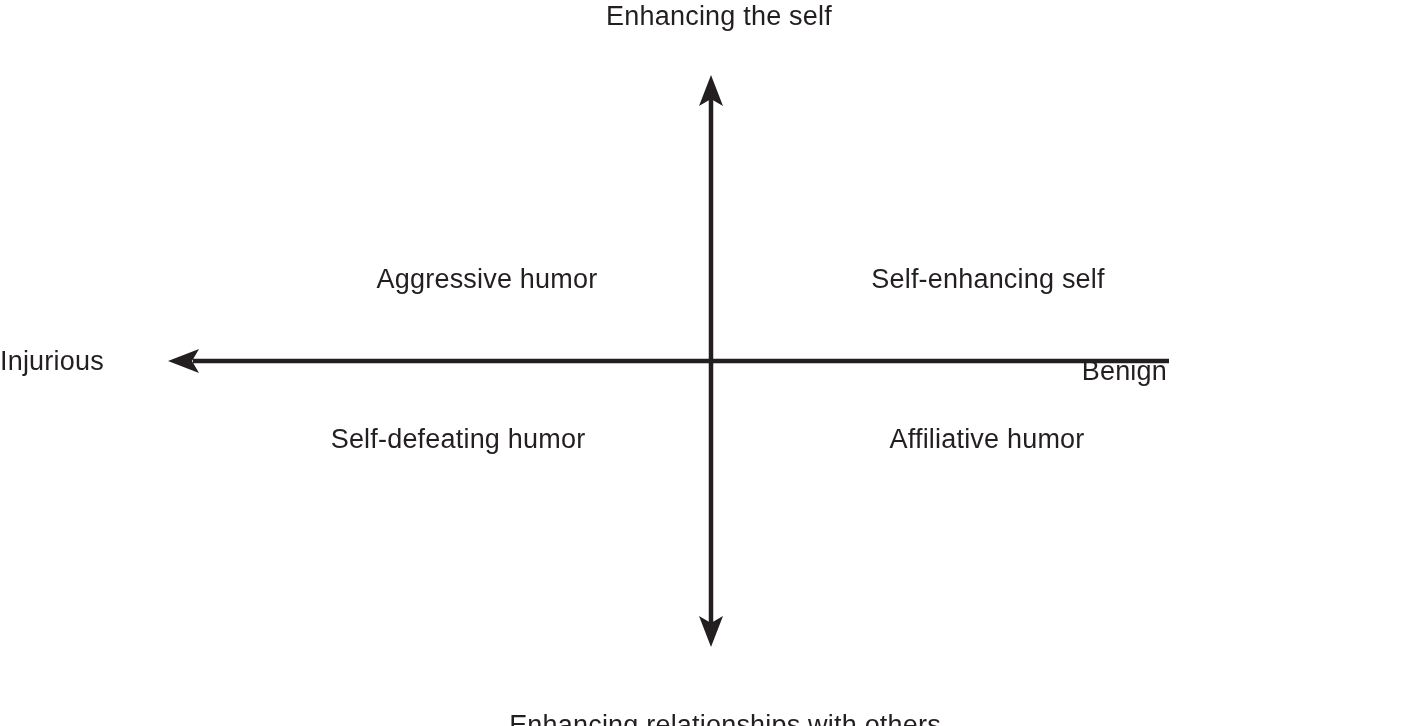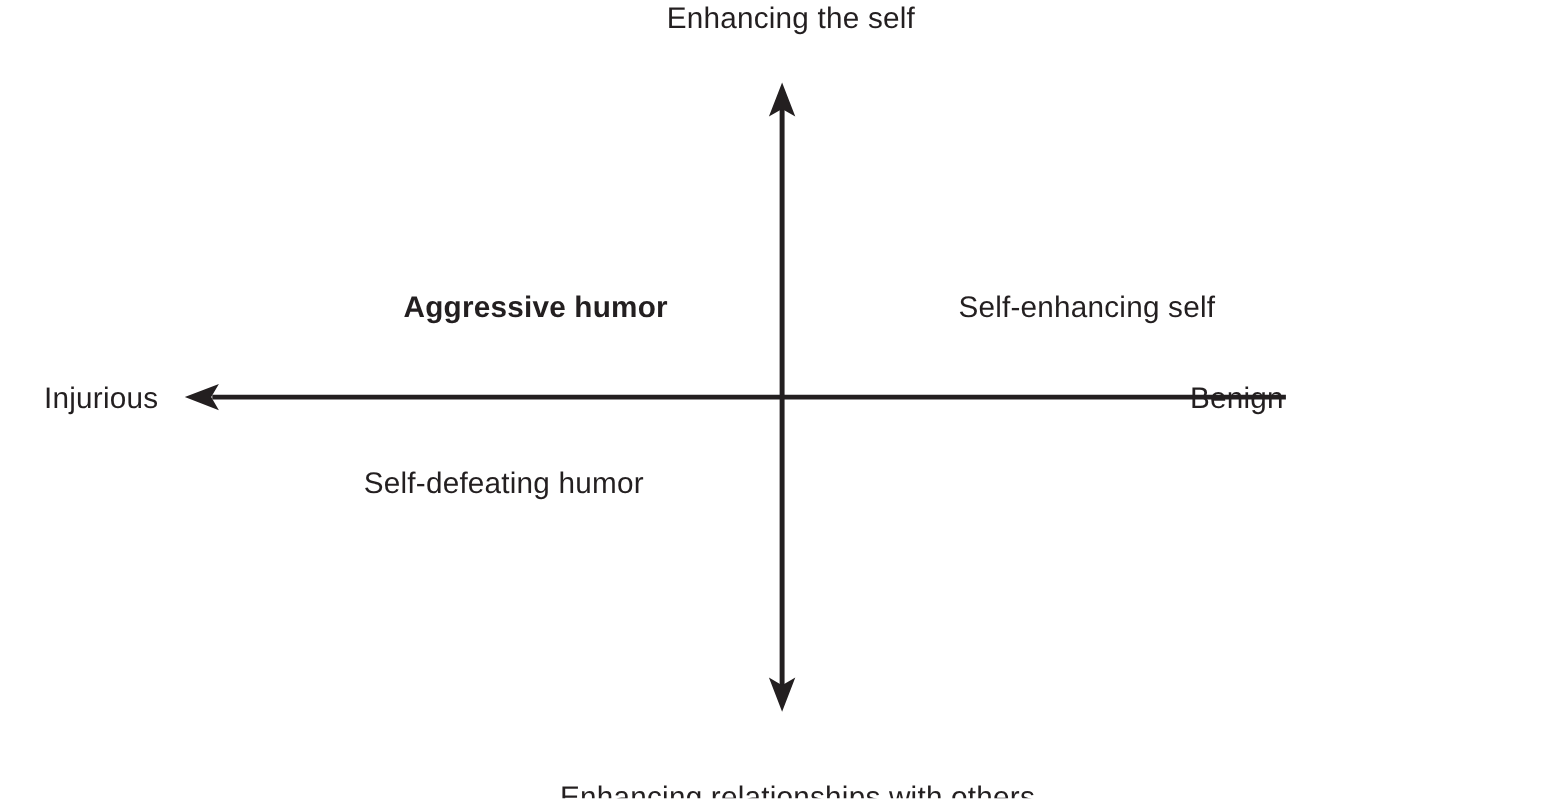--- a/index.html
+++ b/index.html
@@ -46,31 +46,30 @@
   .axis-label-bottom {
     left: 725px;
     top: 682px;
     transform: translateX(-50%);
     margin-top: 28px;
   }
   .axis-label-left {
     left: 0px;
     top: 362px;
     transform: translateY(-50%);
-    padding-left: 40px;
   }
   .axis-label-right {
     right: 2px;
-    top: 362px;
+    top: 372px;
     transform: translateY(-50%);
   }
   .quadrant-label {
     transform: translate(-50%, -50%);
   }
-  .q-top-left    { left: 487px; top: 280px; font-weight: bold; }
+  .q-top-left    { left: 487px; top: 280px; }
   .q-top-right   { left: 988px; top: 280px; }
   .q-bottom-left { left: 458px; top: 440px; }
   .q-bottom-right{ left: 987px; top: 440px; }
 </style>
 </head>
 <body>
 
 <div class="diagram">
 
   <svg class="axes-svg" viewBox="0 0 1406 726" aria-hidden="true">
@@ -92,14 +91,15 @@
   <div class="label axis-label-left">Injurious</div>
 
   <div class="label axis-label-right">Benign</div>
 
   <div class="label quadrant-label q-top-left">Aggressive humor</div>
 
   <div class="label quadrant-label q-top-right">Self-enhancing self</div>
 
   <div class="label quadrant-label q-bottom-left">Self-defeating humor</div>
 
+  <div class="label quadrant-label q-bottom-right">Affiliative humor</div>
 
 </div>
 
 </body></html>

